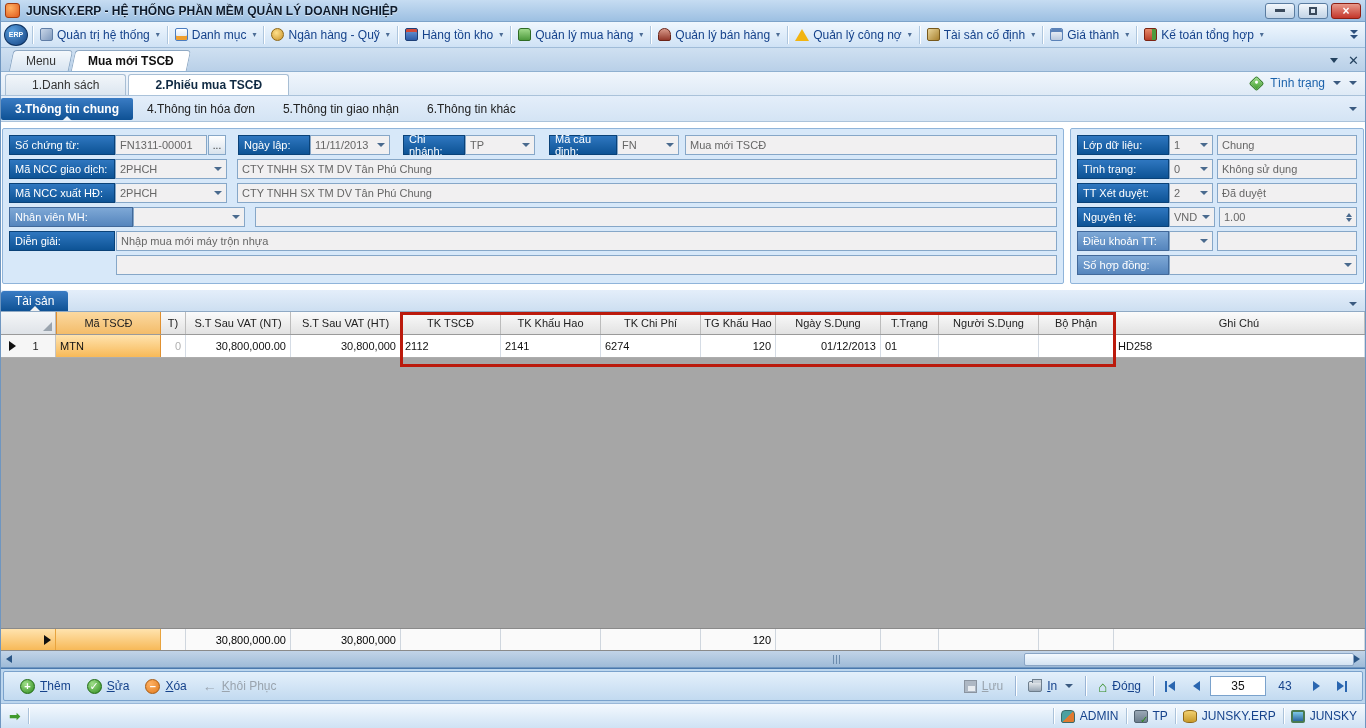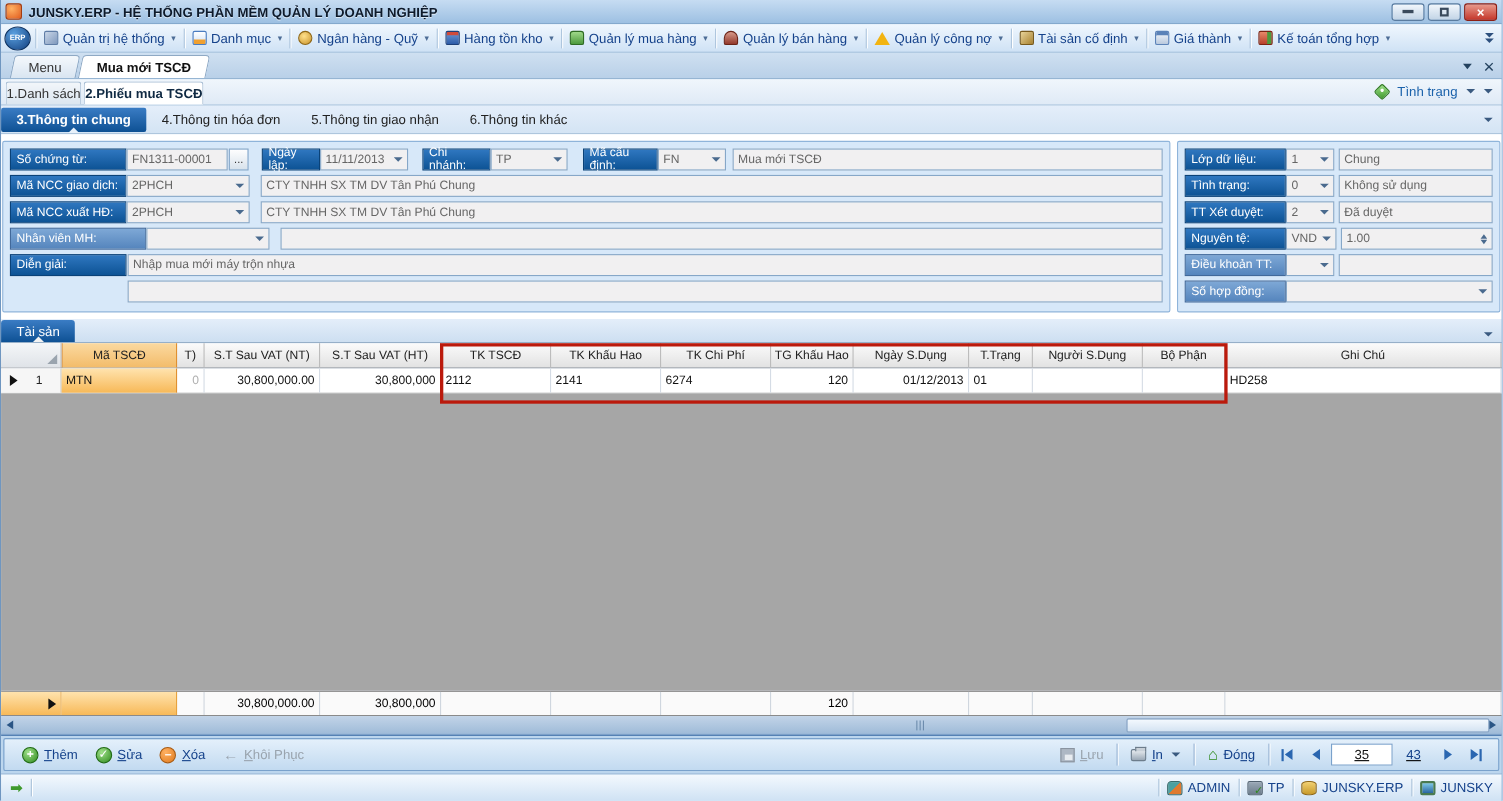--- a/index.html
+++ b/index.html
@@ -40,21 +40,21 @@
   
   .tabrow1 { height:24px; flex:0 0 24px; background:linear-gradient(#cfe0f1,#b9d0e8); display:flex; align-items:flex-end; padding:2px 6px 0 10px; border-bottom:1px solid #8fb0d0; }
   .doc-tab { padding:3px 14px; border:1px solid #8fa9c4; border-bottom:none; border-radius:4px 4px 0 0; background:linear-gradient(#f4f8fc,#d9e5f1); color:#333; margin-right:2px; transform:skewX(-12deg); }
   .doc-tab > span { display:inline-block; transform:skewX(12deg); }
   .doc-tab.active { background:#fff; font-weight:bold; color:#111; }
   .tabrow1 .right-ctl { margin-left:auto; display:flex; align-items:center; gap:10px; padding-bottom:4px; color:#24425f; }
   .tabrow1 .right-ctl .caret-dn { width:0;height:0;border-left:4px solid transparent;border-right:4px solid transparent;border-top:5px solid #24425f; }
   .tabrow1 .right-ctl .x { font-weight:bold; font-size:13px; line-height:1; }
 
   .tabrow2 { height:24px; flex:0 0 24px; background:linear-gradient(#f0f6fc,#dfeaf6); display:flex; align-items:flex-end; padding:2px 8px 0 4px; border-bottom:1px solid #aac2da; }
-  .sub-tab { padding:3px 0; border:1px solid #a8bed4; border-bottom:none; border-radius:3px 3px 0 0; background:linear-gradient(#f2f6fa,#dce6f0); color:#333; margin-right:2px; font-size:12px; }
+  .sub-tab { padding:3px 26px; border:1px solid #a8bed4; border-bottom:none; border-radius:3px 3px 0 0; background:linear-gradient(#f2f6fa,#dce6f0); color:#333; margin-right:2px; font-size:12px; }
   .sub-tab.active { background:#fff; font-weight:bold; color:#102a43; }
   .tabrow2 .right-ctl { margin-left:auto; display:flex; align-items:center; gap:8px; padding-bottom:5px; color:#1b62ab; }
   .tag-ic { width:11px; height:11px; background:linear-gradient(135deg,#9fe08a,#3f9a2d); border:1px solid #2f7a20; transform:rotate(45deg); border-radius:2px; position:relative; }
   .tag-ic::after { content:""; position:absolute; left:2px; top:2px; width:3px; height:3px; border-radius:50%; background:#fff; }
   .caret-sm { width:0;height:0;border-left:4px solid transparent;border-right:4px solid transparent;border-top:4px solid #3a5a80; }
 
   .tabrow3 { height:26px; flex:0 0 26px; background:linear-gradient(#e4eefa,#d4e4f4); display:flex; align-items:center; padding:0 8px 0 0; border-bottom:1px solid #aac2da; }
   .flat-tab { padding:4px 14px; color:#222; position:relative; }
   .flat-tab.active { background:linear-gradient(#3a7cc4,#0e5194); color:#fff; font-weight:bold; border-radius:2px; }
   .flat-tab.active::after { content:""; position:absolute; left:50%; bottom:-1px; margin-left:-5px; width:0; height:0; border-left:5px solid transparent; border-right:5px solid transparent; border-bottom:5px solid #e8f1fa; }
@@ -132,21 +132,21 @@
   .cir.green { background:radial-gradient(circle at 35% 30%,#9fe08a,#2f8a1d); border:1px solid #1f6a12; }
   .cir.orange { background:radial-gradient(circle at 35% 30%,#ffb163,#e07a1d); border:1px solid #a85a10; }
   .arrow-gray { color:#9aa4ae; font-size:14px; font-weight:bold; }
   .floppy { width:13px; height:13px; background:#aeb8c4; border:1px solid #8a94a0; position:relative; }
   .floppy::after { content:""; position:absolute; left:3px; bottom:1px; width:7px; height:5px; background:#e8ecf0; }
   .printer { width:14px; height:11px; background:linear-gradient(#e8ecf0,#9aa8b6); border:1px solid #6d7d8c; position:relative; border-radius:2px; }
   .printer::before { content:""; position:absolute; top:-3px; left:3px; width:8px; height:3px; background:#c8d0d8; border:1px solid #6d7d8c; border-bottom:none; }
   .home { color:#2f8a1d; font-size:15px; line-height:1; font-weight:bold; }
   .tb-sep { width:1px; height:20px; background:#9ab5d5; box-shadow:1px 0 0 #fff; margin:0 4px; }
   .tb-right { margin-left:auto; display:flex; align-items:center; }
-  .pager { display:flex; align-items:center; gap:2px;text-decoration:underline; }
+  .pager { display:flex; align-items:center; gap:2px; }
   .pgbtn { width:24px; height:20px; display:flex; align-items:center; justify-content:center; gap:1px; }
   .pg-tri-l { width:0;height:0;border-top:5px solid transparent;border-bottom:5px solid transparent;border-right:7px solid #2a66b0; }
   .pg-tri-r { width:0;height:0;border-top:5px solid transparent;border-bottom:5px solid transparent;border-left:7px solid #2a66b0; }
   .pg-bar { width:2px; height:11px; background:#2a66b0; }
   .page-box { width:56px; height:20px; border:1px solid #7aa2cc; background:#fff; text-align:center; font-size:12px; color:#111; font-family:"Liberation Sans",sans-serif; }
   .page-total { width:34px; text-align:center; color:#15428b; }
 
   
   .statusbar { height:25px; flex:0 0 25px; background:linear-gradient(#f4f9fe,#cfe2f4); border-top:1px solid #9ab8d8; display:flex; align-items:center; padding:0 8px; color:#15428b; font-size:12px; }
   .sb-sep { width:1px; height:16px; background:#aac2da; box-shadow:1px 0 0 #fff; margin:0 7px; }
@@ -279,21 +279,21 @@
       </div>
   </div>
 
   <div class="formarea">
     <div class="panel left">
       <div class="frow">
         <div class="flabel" style="width:106px">Số chứng từ:</div>
         <div class="ffield" style="width:92px">FN1311-00001</div>
         <div class="browse-btn">...</div>
         <div class="gap12"></div>
-        <div class="flabel" style="width:53px">Ngày lập:</div>
+        <div class="flabel" style="width:72px">Ngày lập:</div>
         <div class="ffield fdd" style="width:80px">
             <span>11/11/2013</span>
             <span class="dda"></span>
           </div>
         <div class="gap13"></div>
         <div class="flabel" style="width:62px">Chi nhánh:</div>
         <div class="ffield fdd" style="width:70px">
             <span>TP</span>
             <span class="dda"></span>
           </div>

